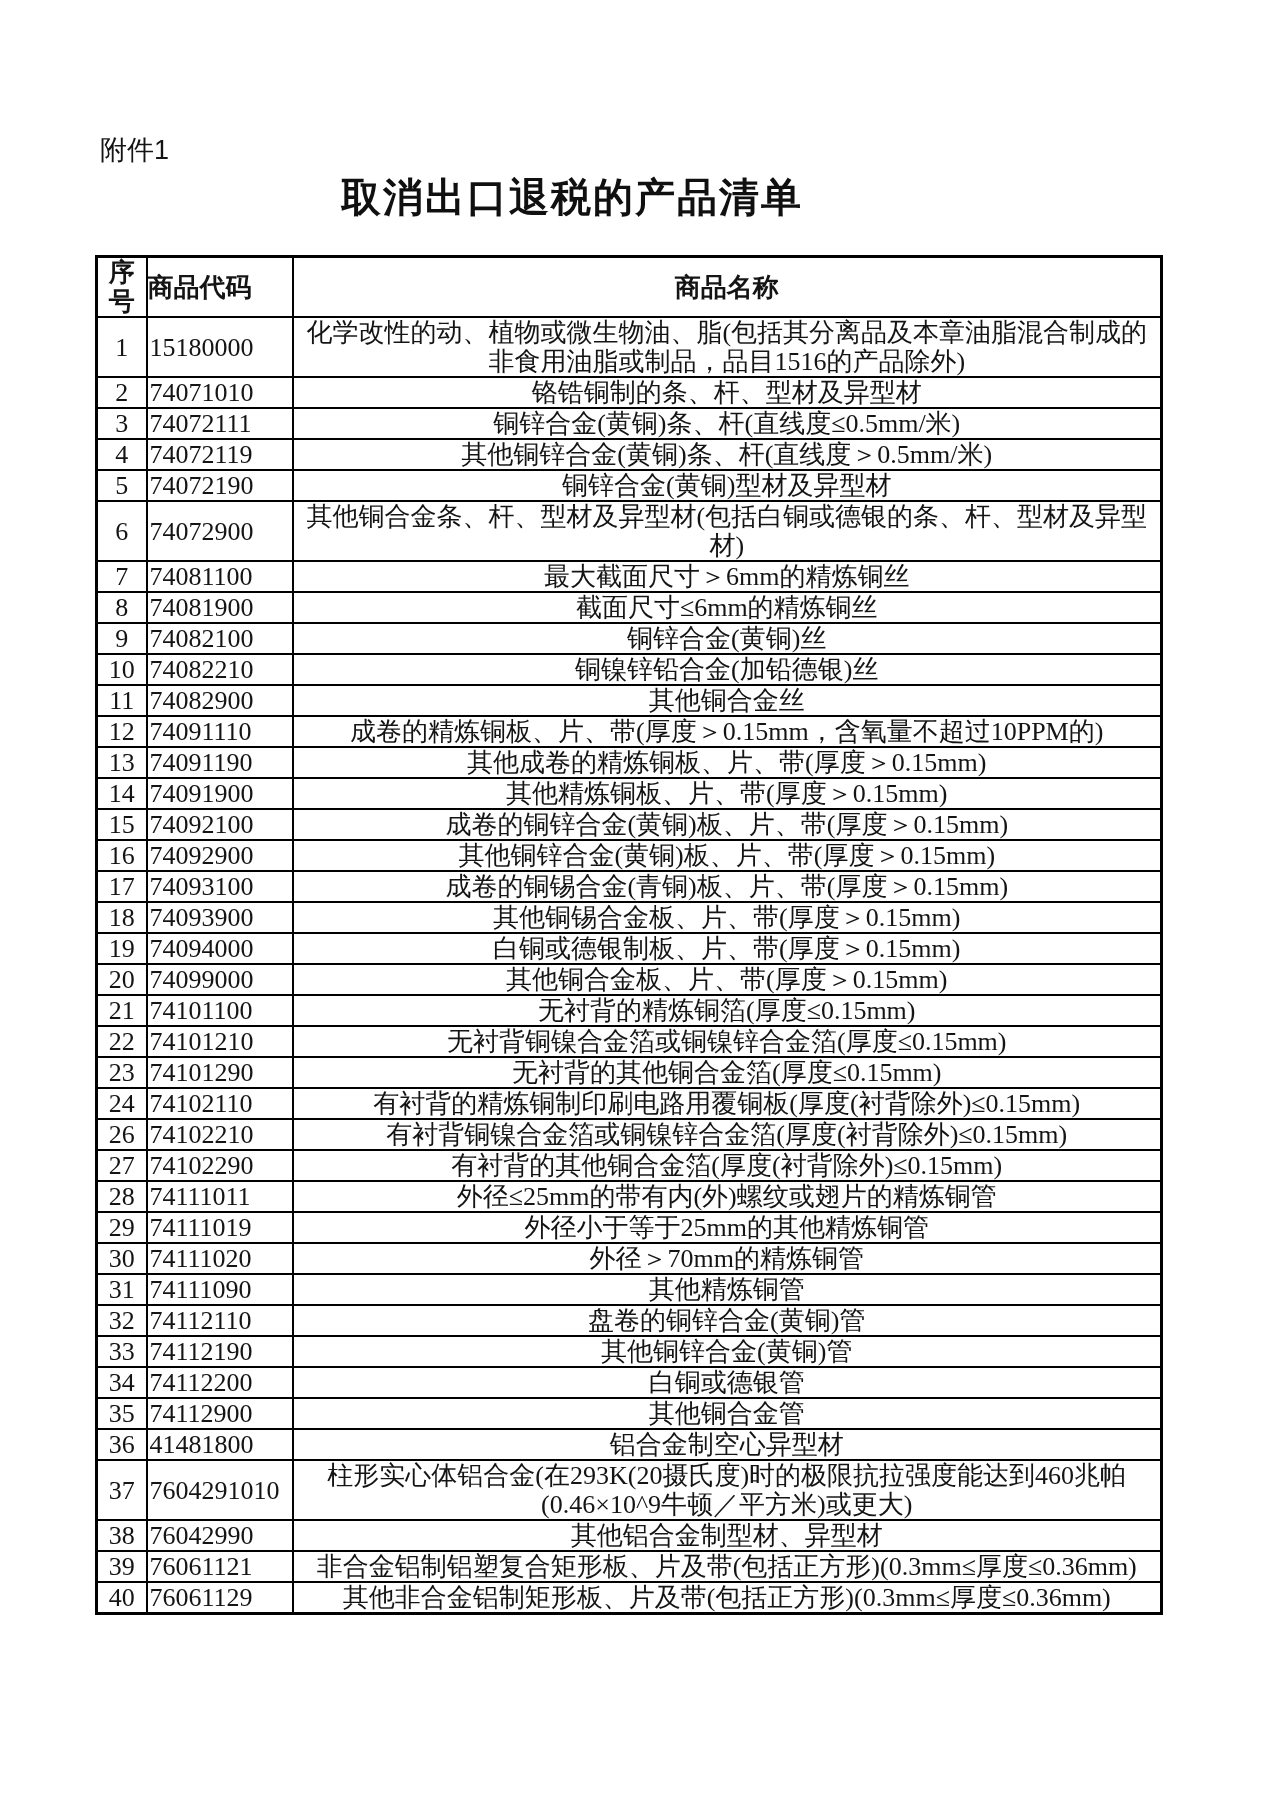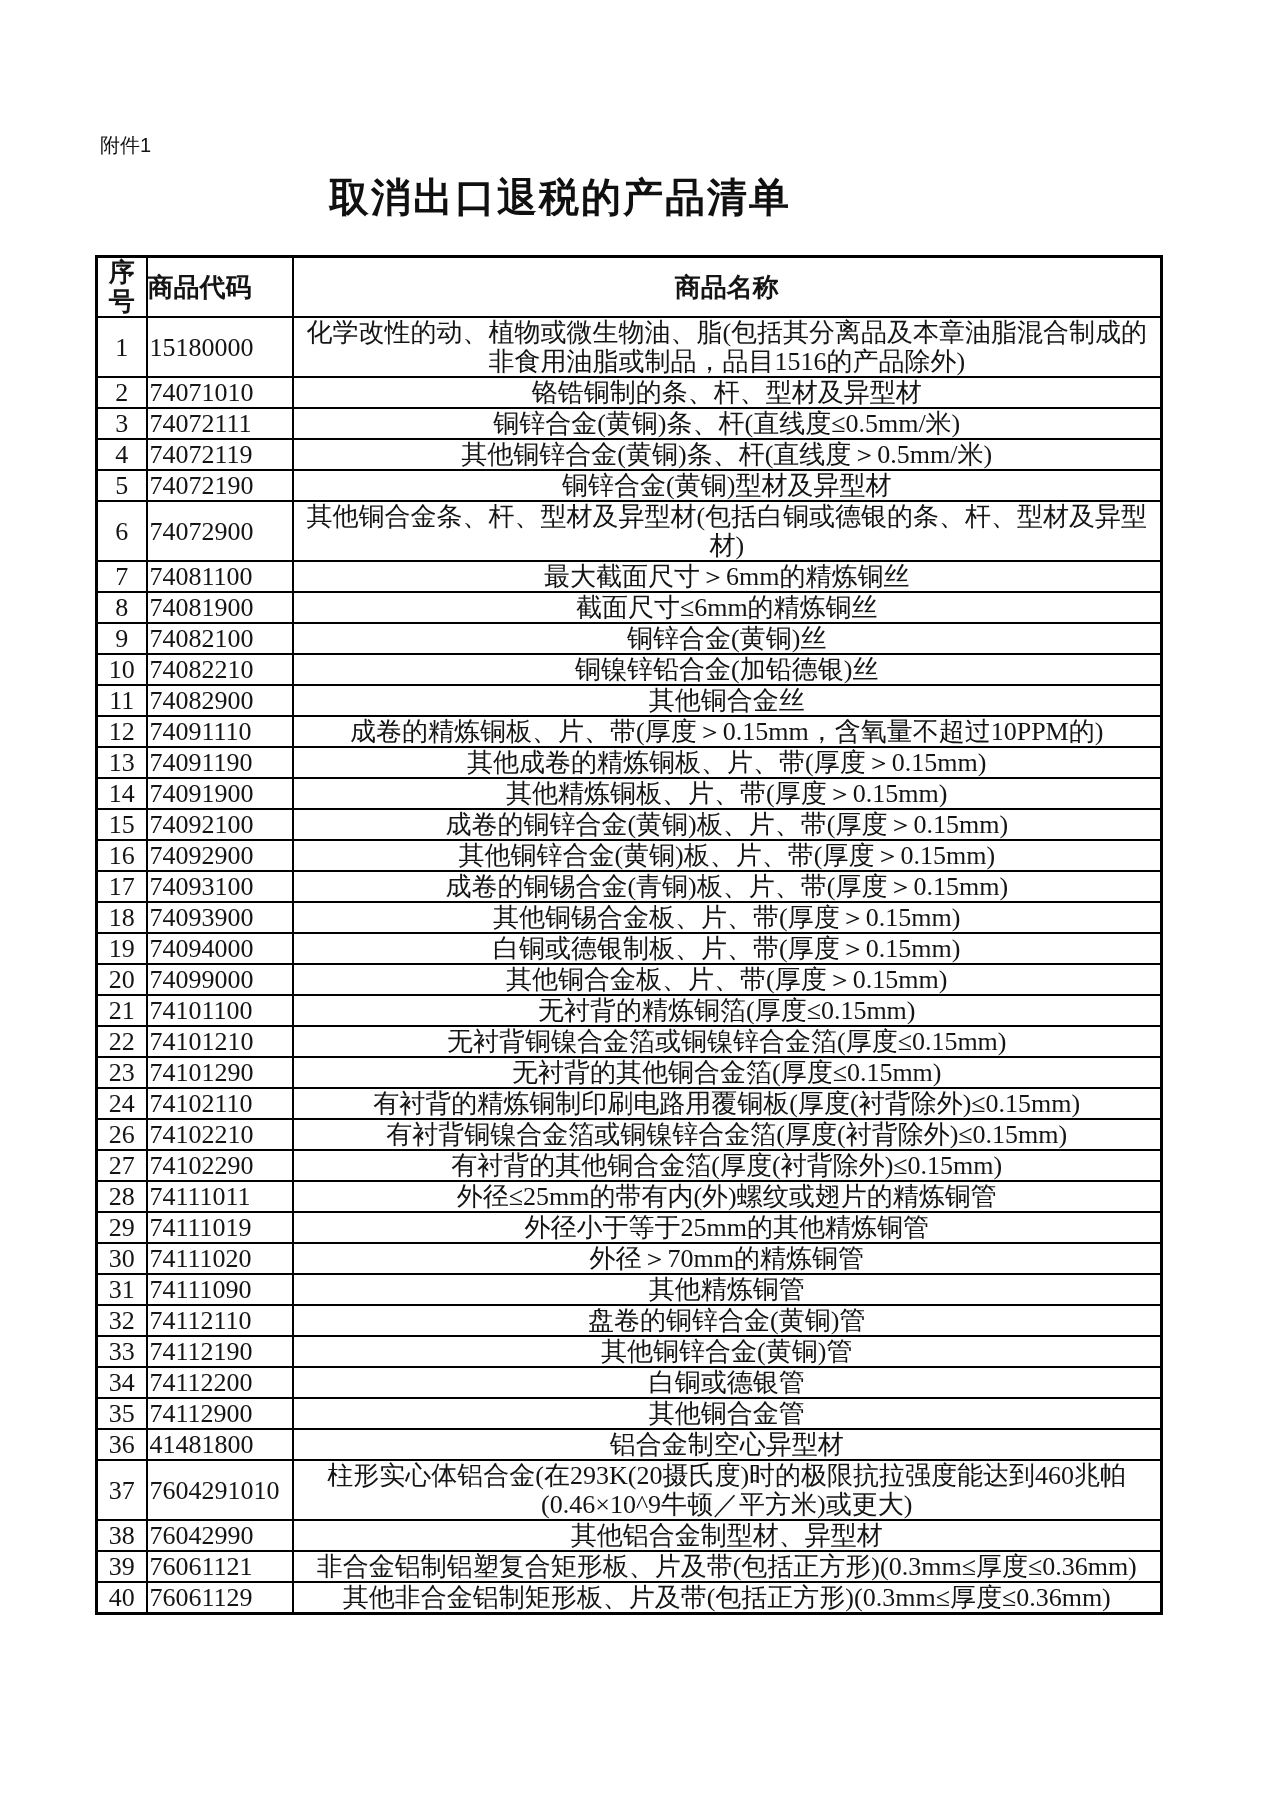--- a/index.html
+++ b/index.html
@@ -7,27 +7,27 @@
     width:1280px;height:1811px;
     background:#ffffff;
     position:relative;
     overflow:hidden;
     font-family:"Liberation Serif","DejaVu Serif",serif;
     color:#141414;
   }
   .attachment-label{
     position:absolute;
     left:100px;top:132px;
-    font-size:20px;
+    font-size:27px;
     font-family:"Liberation Sans","DejaVu Sans",sans-serif;
     color:#141414;
   }
   .title-wrap{
     position:absolute;
-    left:0;top:170px;
+    left:12px;top:170px;
     width:1120px;
     text-align:center;
   }
   .doc-title{
     font-size:40px;
     font-weight:bold;
     letter-spacing:2px;
     color:#101010;
     font-family:"Liberation Serif","DejaVu Serif",serif;
   }

